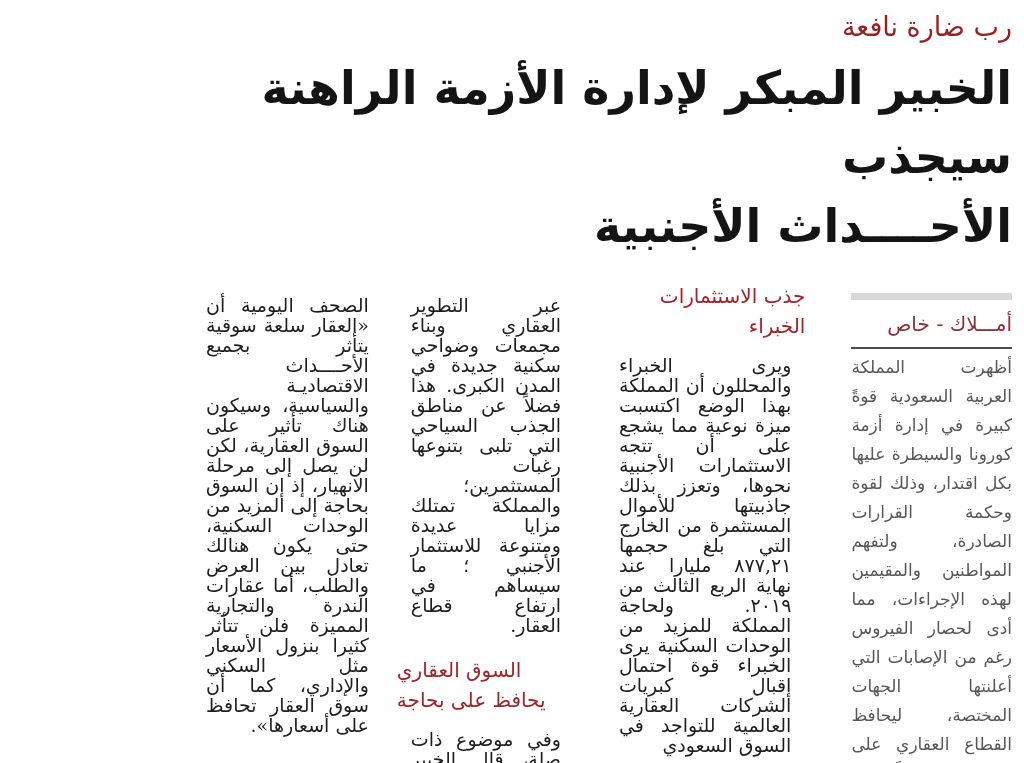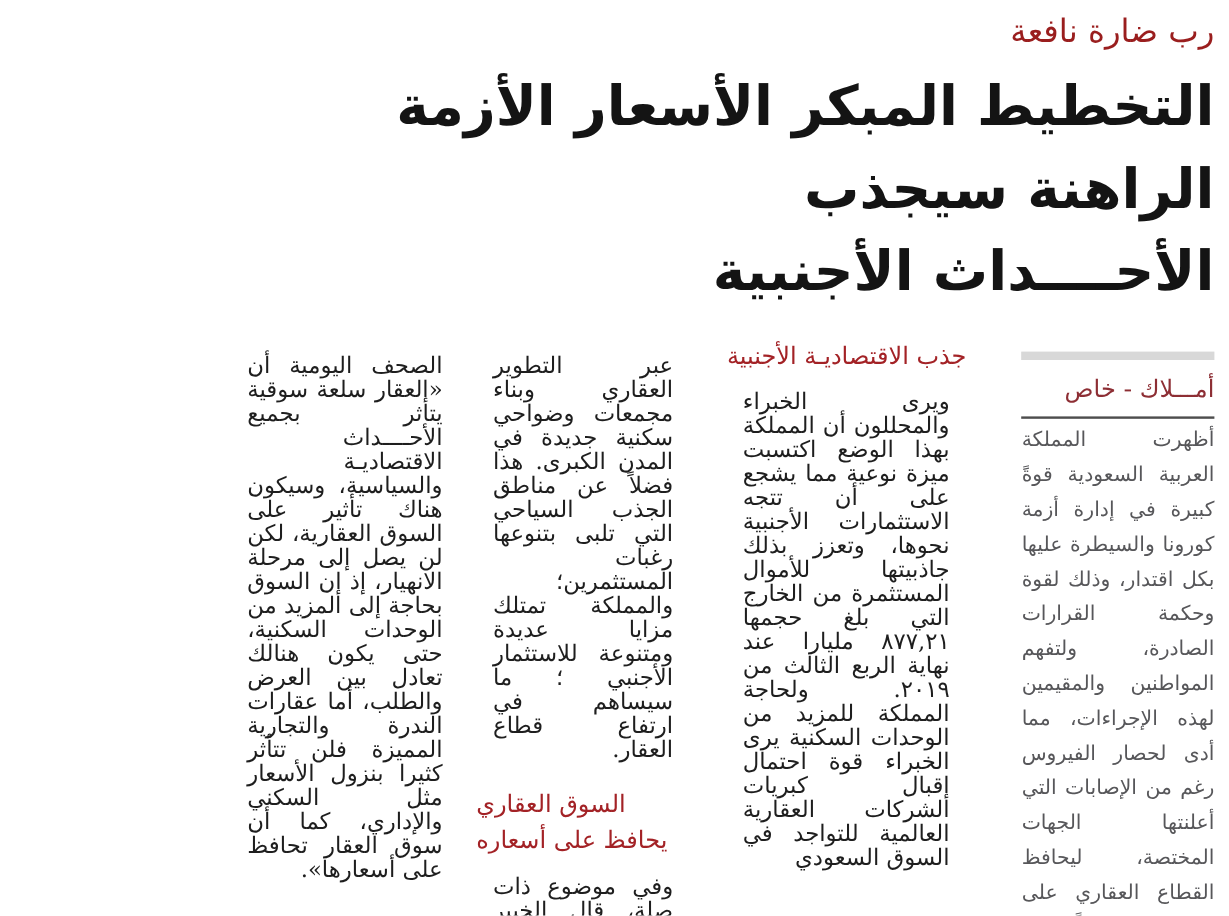--- a/index.html
+++ b/index.html
@@ -95,42 +95,42 @@
   .sub-center .sub-line { display: block; }
 </style>
 </head>
 <body>
 
 <div class="page">
 
   <div class="kicker">رب ضارة نافعة</div>
 
   <h1 class="headline">
-    <span class="hl-line">التخطيط المبكر الأسعار الأزمة الراهنة سيجذب</span>
+    <span class="hl-line">الخبير المبكر لإدارة الأزمة الراهنة سيجذب</span>
     <span class="hl-line">الأحــــداث الأجنبية</span>
   </h1>
 
   <div class="columns">
 
     <section class="col col-intro">
       <div class="gray-bar"></div>
       <div class="tag">أمـــلاك - خاص</div>
       <p class="intro-body">أظهرت المملكة العربية السعودية قوةً كبيرة في إدارة أزمة كورونا والسيطرة عليها بكل اقتدار، وذلك لقوة وحكمة القرارات الصادرة، ولتفهم المواطنين والمقيمين لهذه الإجراءات، مما أدى لحصار الفيروس رغم من الإصابات التي أعلنتها الجهات المختصة، ليحافظ القطاع العقاري على تماسكه متفرجاً على بقية القطاعات الأخرى.</p>
     </section>
 
     <section class="col col-invest">
-      <h2 class="sub sub-right">جذب الاقتصاديـة الأجنبية</h2>
+      <h2 class="sub sub-right">جذب الاستثمارات الخبراء</h2>
       <p class="body">ويرى الخبراء والمحللون أن المملكة بهذا الوضع اكتسبت ميزة نوعية مما يشجع على أن تتجه الاستثمارات الأجنبية نحوها، وتعزز بذلك جاذبيتها للأموال المستثمرة من الخارج التي بلغ حجمها ٨٧٧,٢١ مليارا عند نهاية الربع الثالث من ٢٠١٩. ولحاجة المملكة للمزيد من الوحدات السكنية يرى الخبراء قوة احتمال إقبال كبريات الشركات العقارية العالمية للتواجد في السوق السعودي</p>
     </section>
 
     <section class="col col-market">
       <p class="body">عبر التطوير العقاري وبناء مجمعات وضواحي سكنية جديدة في المدن الكبرى. هذا فضلاً عن مناطق الجذب السياحي التي تلبى بتنوعها رغبات المستثمرين؛ والمملكة تمتلك مزايا عديدة ومتنوعة للاستثمار الأجنبي ؛ ما سيساهم في ارتفاع قطاع العقار.</p>
       <h2 class="sub sub-center">
         <span class="sub-line">السوق العقاري</span>
-        <span class="sub-line">يحافظ على أسعاره</span>
+        <span class="sub-line">يحافظ على بحاجة</span>
       </h2>
       <p class="body">وفي موضوع ذات صلة، قال الخبير العقاري عبدالله الأحمري في حديث تناولته</p>
     </section>
 
     <section class="col col-quote">
       <p class="body">الصحف اليومية أن «العقار سلعة سوقية يتأثر بجميع الأحــــداث الاقتصاديـة والسياسية، وسيكون هناك تأثير على السوق العقارية، لكن لن يصل إلى مرحلة الانهيار، إذ إن السوق بحاجة إلى المزيد من الوحدات السكنية، حتى يكون هنالك تعادل بين العرض والطلب، أما عقارات الندرة والتجارية المميزة فلن تتأثر كثيرا بنزول الأسعار مثل السكني والإداري، كما أن سوق العقار تحافظ على أسعارها».</p>
     </section>
 
   </div>
 </div>

